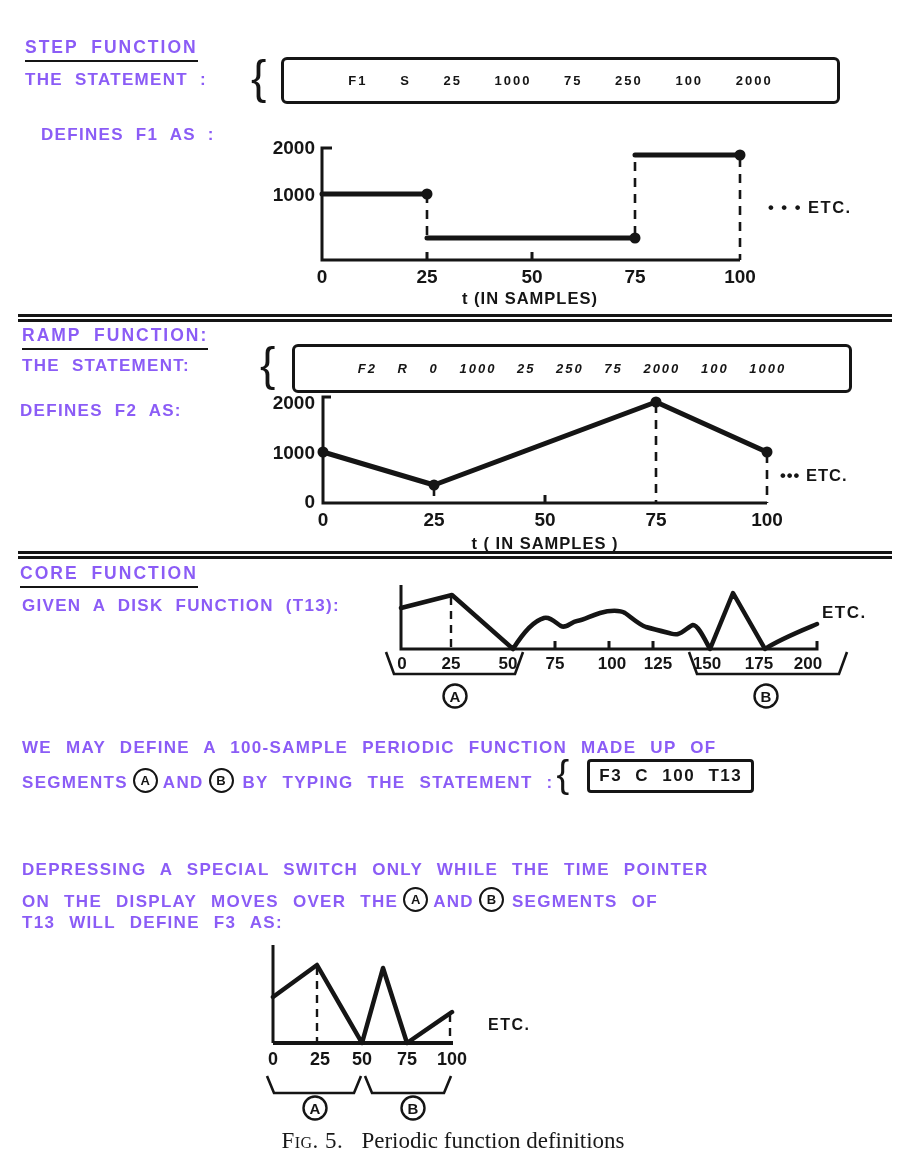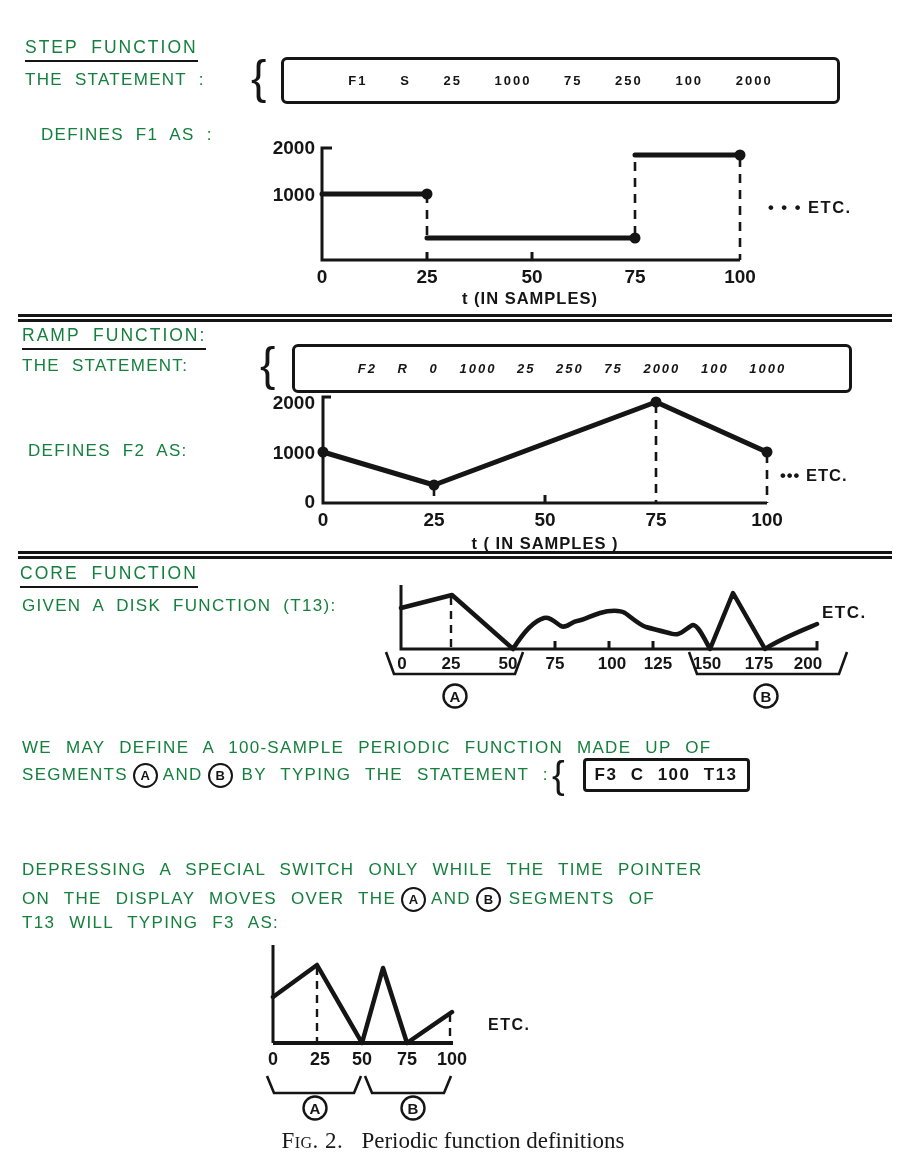--- a/index.html
+++ b/index.html
@@ -1,28 +1,28 @@
 <!DOCTYPE html>
 <html><head>
 <meta charset="utf-8">
 <style>
   html,body{margin:0;padding:0;background:#ffffff;}
   #fig{position:relative;width:906px;height:1172px;background:#ffffff;overflow:hidden;
        font-family:"Liberation Sans",sans-serif;color:#151515;}
-  .t{position:absolute;font-weight:400;font-size:17px;letter-spacing:1.3px;word-spacing:6px;
-     white-space:nowrap;color:#15803d;}
+  .t{position:absolute;font-weight:700;font-size:17px;letter-spacing:1.3px;word-spacing:6px;
+     white-space:nowrap;color:#8b5cf6;}
   .head{font-size:17.5px;letter-spacing:2px;border-bottom:2.6px solid #151515;padding-bottom:2px;}
   .brace{position:absolute;font-size:46px;font-weight:400;line-height:1;color:#151515;}
   .brace.small{font-size:38px;}
   .stmt-box{position:absolute;border:3.5px solid #151515;border-radius:6px;display:flex;
             align-items:center;justify-content:center;font-weight:700;font-size:13px;
             letter-spacing:2px;color:#151515;white-space:nowrap;}
   .rule{position:absolute;left:18px;width:874px;height:8px;border-top:3px solid #151515;
         border-bottom:3px solid #151515;box-sizing:border-box;}
-  .row{position:absolute;display:flex;align-items:center;white-space:nowrap;}
+  .row{position:absolute;display:flex;align-items:flex-end;white-space:nowrap;}
   .circ{display:inline-flex;width:21px;height:21px;border:2.4px solid #151515;border-radius:50%;
         align-items:center;justify-content:center;font-size:13px;font-weight:700;margin:0 5px;
         letter-spacing:0;flex:0 0 auto;}
   .inline-box{display:inline-flex;border:3.2px solid #151515;border-radius:4px;padding:4px 9px;
               font-size:17px;font-weight:700;letter-spacing:1.5px;word-spacing:7px;margin-left:17px;}
   .plot{position:absolute;}
   .plot text{font-family:"Liberation Sans",sans-serif;font-weight:700;fill:#151515;}
   .caption{position:absolute;top:1128px;left:0;width:100%;text-align:center;
            font-family:"Liberation Serif",serif;font-size:23px;color:#191919;}
   .caption .figlab{font-variant:small-caps;margin-right:18px;letter-spacing:0.5px;}
@@ -58,21 +58,21 @@
     <text x="390" y="169" font-size="16.5" text-anchor="middle" letter-spacing="1">t (IN SAMPLES)</text>
     <text x="628" y="78" font-size="16.5" letter-spacing="1.5">• • • ETC.</text>
   </svg>
 
   <div class="rule" style="top:314px;"></div>
 
   <div class="t head" style="left:22px;top:325px;">RAMP FUNCTION:</div>
   <div class="t" style="left:22px;top:356px;">THE STATEMENT:</div>
   <div class="brace" style="left:260px;top:341px;">{</div>
   <div class="stmt-box" style="left:292px;top:344px;width:554px;height:43px;word-spacing:15px;font-style:italic;">F2 R 0 1000 25 250 75 2000 100 1000</div>
-  <div class="t" style="left:28px;top:401px;margin-top:40px;">DEFINES F2 AS:</div>
+  <div class="t" style="left:20px;top:401px;">DEFINES F2 AS:</div>
 
   <svg class="plot" style="left:140px;top:388px;" width="750" height="168" viewBox="0 0 750 168">
     <text x="175" y="21" font-size="19" text-anchor="end">2000</text>
     <text x="175" y="71" font-size="19" text-anchor="end">1000</text>
     <text x="175" y="120" font-size="19" text-anchor="end">0</text>
     <path d="M191 9 L183 9 L183 115 L627 115" fill="none" stroke="#151515" stroke-width="3"></path>
     <path d="M405 115 L405 107" stroke="#151515" stroke-width="3"></path>
     <path d="M183 64 L294 97 L516 14 L627 64" fill="none" stroke="#151515" stroke-width="5" stroke-linejoin="round" stroke-linecap="round"></path>
     <path d="M294 99 L294 115 M516 16 L516 115 M627 66 L627 115" fill="none" stroke="#151515" stroke-width="2.6" stroke-dasharray="9 7"></path>
     <g fill="#151515">
@@ -136,21 +136,21 @@
   </div>
 
   <div class="t" style="left:22px;top:860px;word-spacing:8px;text-align:right;">DEPRESSING A SPECIAL SWITCH ONLY WHILE THE TIME POINTER</div>
   <div class="row" style="left:22px;top:886px;height:26px;">
     <span class="t" style="position:static;word-spacing:8px;">ON THE DISPLAY MOVES OVER THE</span>
     <span class="circ">A</span>
     <span class="t" style="position:static;word-spacing:8px;">AND</span>
     <span class="circ">B</span>
     <span class="t" style="position:static;word-spacing:8px;margin-left:3px;">SEGMENTS OF</span>
   </div>
-  <div class="t" style="left:22px;top:913px;word-spacing:8px;">T13 WILL TYPING F3 AS:</div>
+  <div class="t" style="left:22px;top:913px;word-spacing:8px;">T13 WILL DEFINE F3 AS:</div>
 
   <svg class="plot" style="left:238px;top:938px;" width="330" height="185" viewBox="0 0 330 185">
     <path d="M35 7 L35 105" fill="none" stroke="#151515" stroke-width="3"></path>
     <path d="M35 105 L215 105" fill="none" stroke="#151515" stroke-width="4"></path>
     <path d="M35 59 L79 27 L124 105 L145 30 L169 105 L214 74" fill="none" stroke="#151515" stroke-width="4.5" stroke-linejoin="round" stroke-linecap="round"></path>
     <path d="M79 29 L79 105 M212 76 L212 105" fill="none" stroke="#151515" stroke-width="2.4" stroke-dasharray="8 6"></path>
     <text x="35" y="127" font-size="18" text-anchor="middle">0</text>
     <text x="82" y="127" font-size="18" text-anchor="middle">25</text>
     <text x="124" y="127" font-size="18" text-anchor="middle">50</text>
     <text x="169" y="127" font-size="18" text-anchor="middle">75</text>
@@ -158,16 +158,16 @@
     <path d="M29 138 L36 155 L116 155 L123 138" fill="none" stroke="#151515" stroke-width="2.6"></path>
     <path d="M127 138 L134 155 L206 155 L213 138" fill="none" stroke="#151515" stroke-width="2.6"></path>
     <circle cx="77" cy="170" r="11.5" fill="none" stroke="#151515" stroke-width="2.4"></circle>
     <text x="77" y="176" font-size="15" text-anchor="middle">A</text>
     <circle cx="175" cy="170" r="11.5" fill="none" stroke="#151515" stroke-width="2.4"></circle>
     <text x="175" y="176" font-size="15" text-anchor="middle">B</text>
     <text x="250" y="92" font-size="16" letter-spacing="1.5">ETC.</text>
   </svg>
 
   <div class="caption">
-    <span class="figlab">Fig. 2.</span><span>Periodic function definitions</span>
+    <span class="figlab">Fig. 5.</span><span>Periodic function definitions</span>
   </div>
 
 </div>
 
 </body></html>

